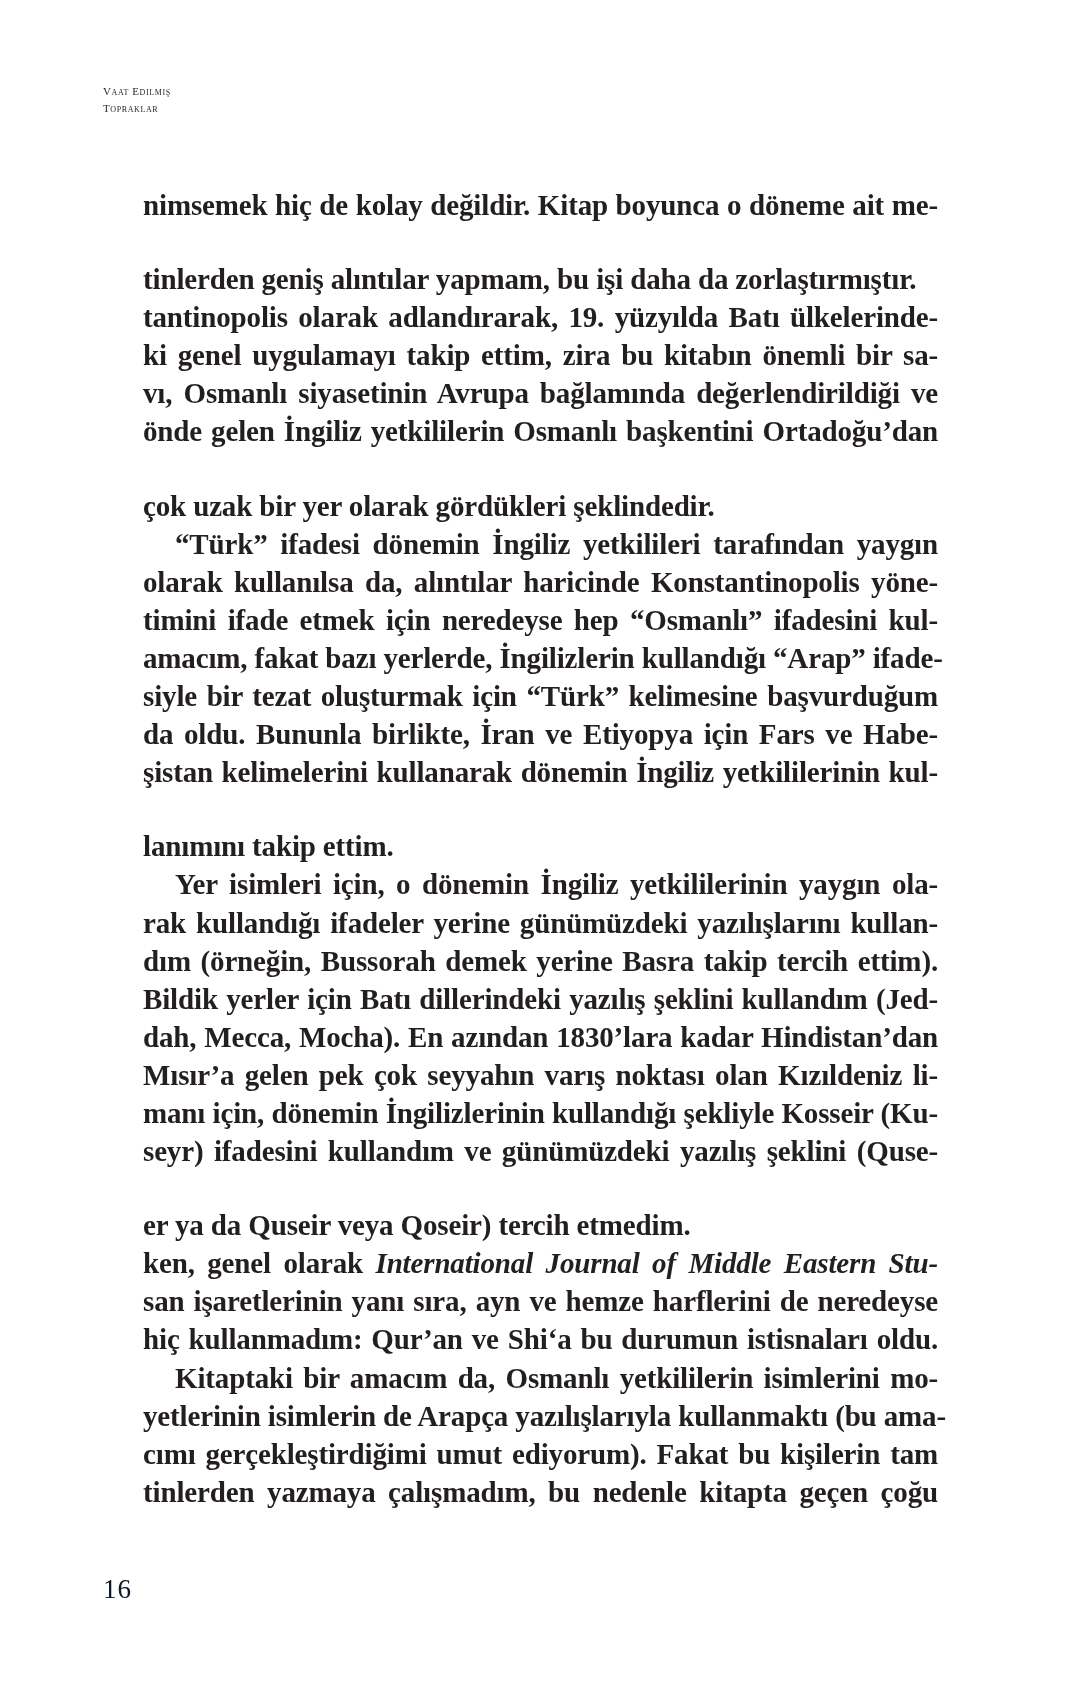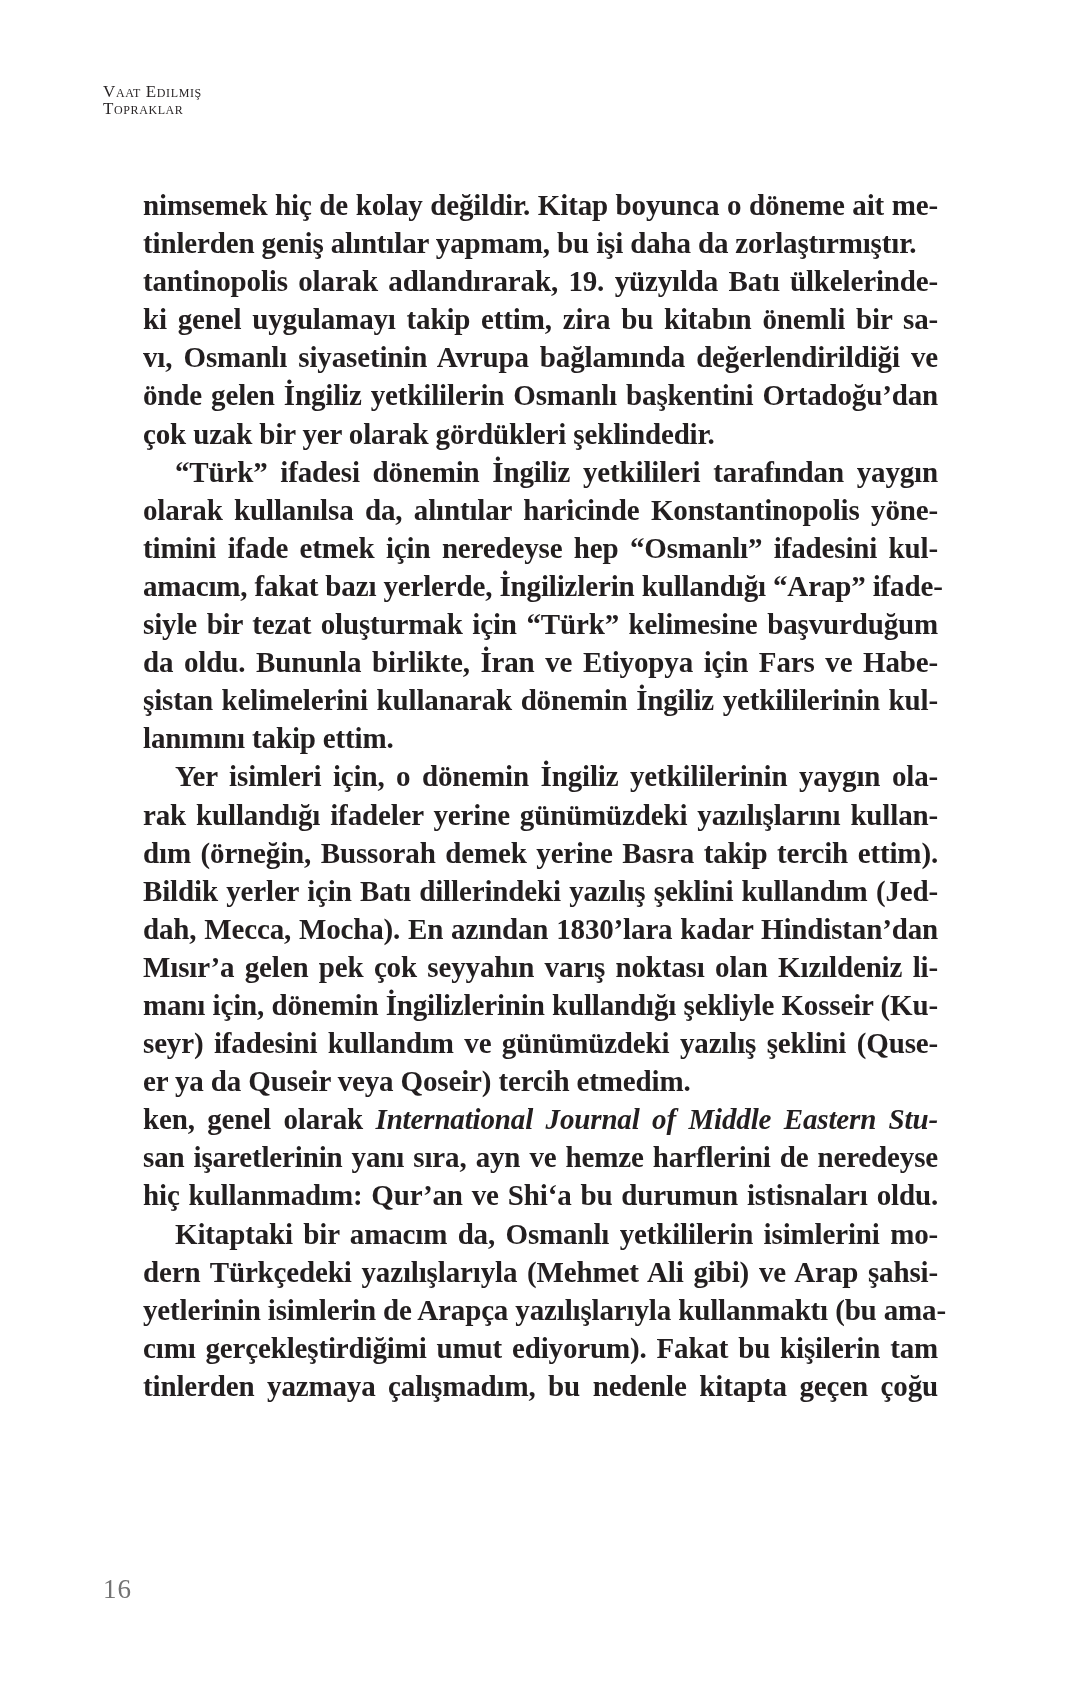--- a/index.html
+++ b/index.html
@@ -12,21 +12,21 @@
       height: 1701px;
       position: relative;
       overflow: hidden;
       font-family: "Liberation Serif", "DejaVu Serif", serif;
       color: #231f20;
     }
     .running-head {
       position: absolute;
       left: 103px;
       top: 83px;
-      font-size: 17px;
+      font-size: 11px;
       line-height: 17px;
       font-variant: small-caps;
       letter-spacing: 0.6px;
       color: #2a2627;
     }
     .running-head div { white-space: nowrap; }
     .text-block {
       position: absolute;
       left: 143px;
       top: 186px;
@@ -37,32 +37,33 @@
       line-height: 38.1px;
       white-space: nowrap;
       text-align: justify;
       text-align-last: justify;
       height: 38.1px;
       letter-spacing: -0.15px;
       font-weight: bold;
     }
     .line.last {
       text-align-last: left;
+      margin-top: 36px;
     }
     .line.indent {
       padding-left: 32px;
     }
     .line i { font-style: italic; }
     .folio {
       position: absolute;
       left: 103px;
       top: 1574px;
       font-size: 27px;
       letter-spacing: 1px;
-      color: #737373;
+      color: #0f172a;
     }
   </style>
 </head>
 <body>
 
 <div class="running-head">
   <div>Vaat Edilmiş</div>
   <div>Topraklar</div>
 </div>
 
@@ -88,19 +89,18 @@
     <div class="line">Bildik yerler için Batı dillerindeki yazılış şeklini kullandım (Jed-</div>
     <div class="line">dah, Mecca, Mocha). En azından 1830’lara kadar Hindistan’dan</div>
     <div class="line">Mısır’a gelen pek çok seyyahın varış noktası olan Kızıldeniz li-</div>
     <div class="line">manı için, dönemin İngilizlerinin kullandığı şekliyle Kosseir (Ku-</div>
     <div class="line">seyr) ifadesini kullandım ve günümüzdeki yazılış şeklini (Quse-</div>
     <div class="line last">er ya da Quseir veya Qoseir) tercih etmedim.</div>
     <div class="line"><span>ken, genel olarak </span><i>International Journal of Middle Eastern Stu-</i></div>
     <div class="line">san işaretlerinin yanı sıra, ayn ve hemze harflerini de neredeyse</div>
     <div class="line">hiç kullanmadım: Qur’an ve Shi‘a bu durumun istisnaları oldu.</div>
     <div class="line indent">Kitaptaki bir amacım da, Osmanlı yetkililerin isimlerini mo-</div>
-    <div class="line">dern Türkçedeki yazılışlarıyla (Mehmet Ali gibi) ve Arap şahsi-</div>
     <div class="line">yetlerinin isimlerin de Arapça yazılışlarıyla kullanmaktı (bu ama-</div>
     <div class="line">cımı gerçekleştirdiğimi umut ediyorum). Fakat bu kişilerin tam</div>
     <div class="line">tinlerden yazmaya çalışmadım, bu nedenle kitapta geçen çoğu</div>
   </div>
 
 <div class="folio">16</div>
 
 </body></html>

